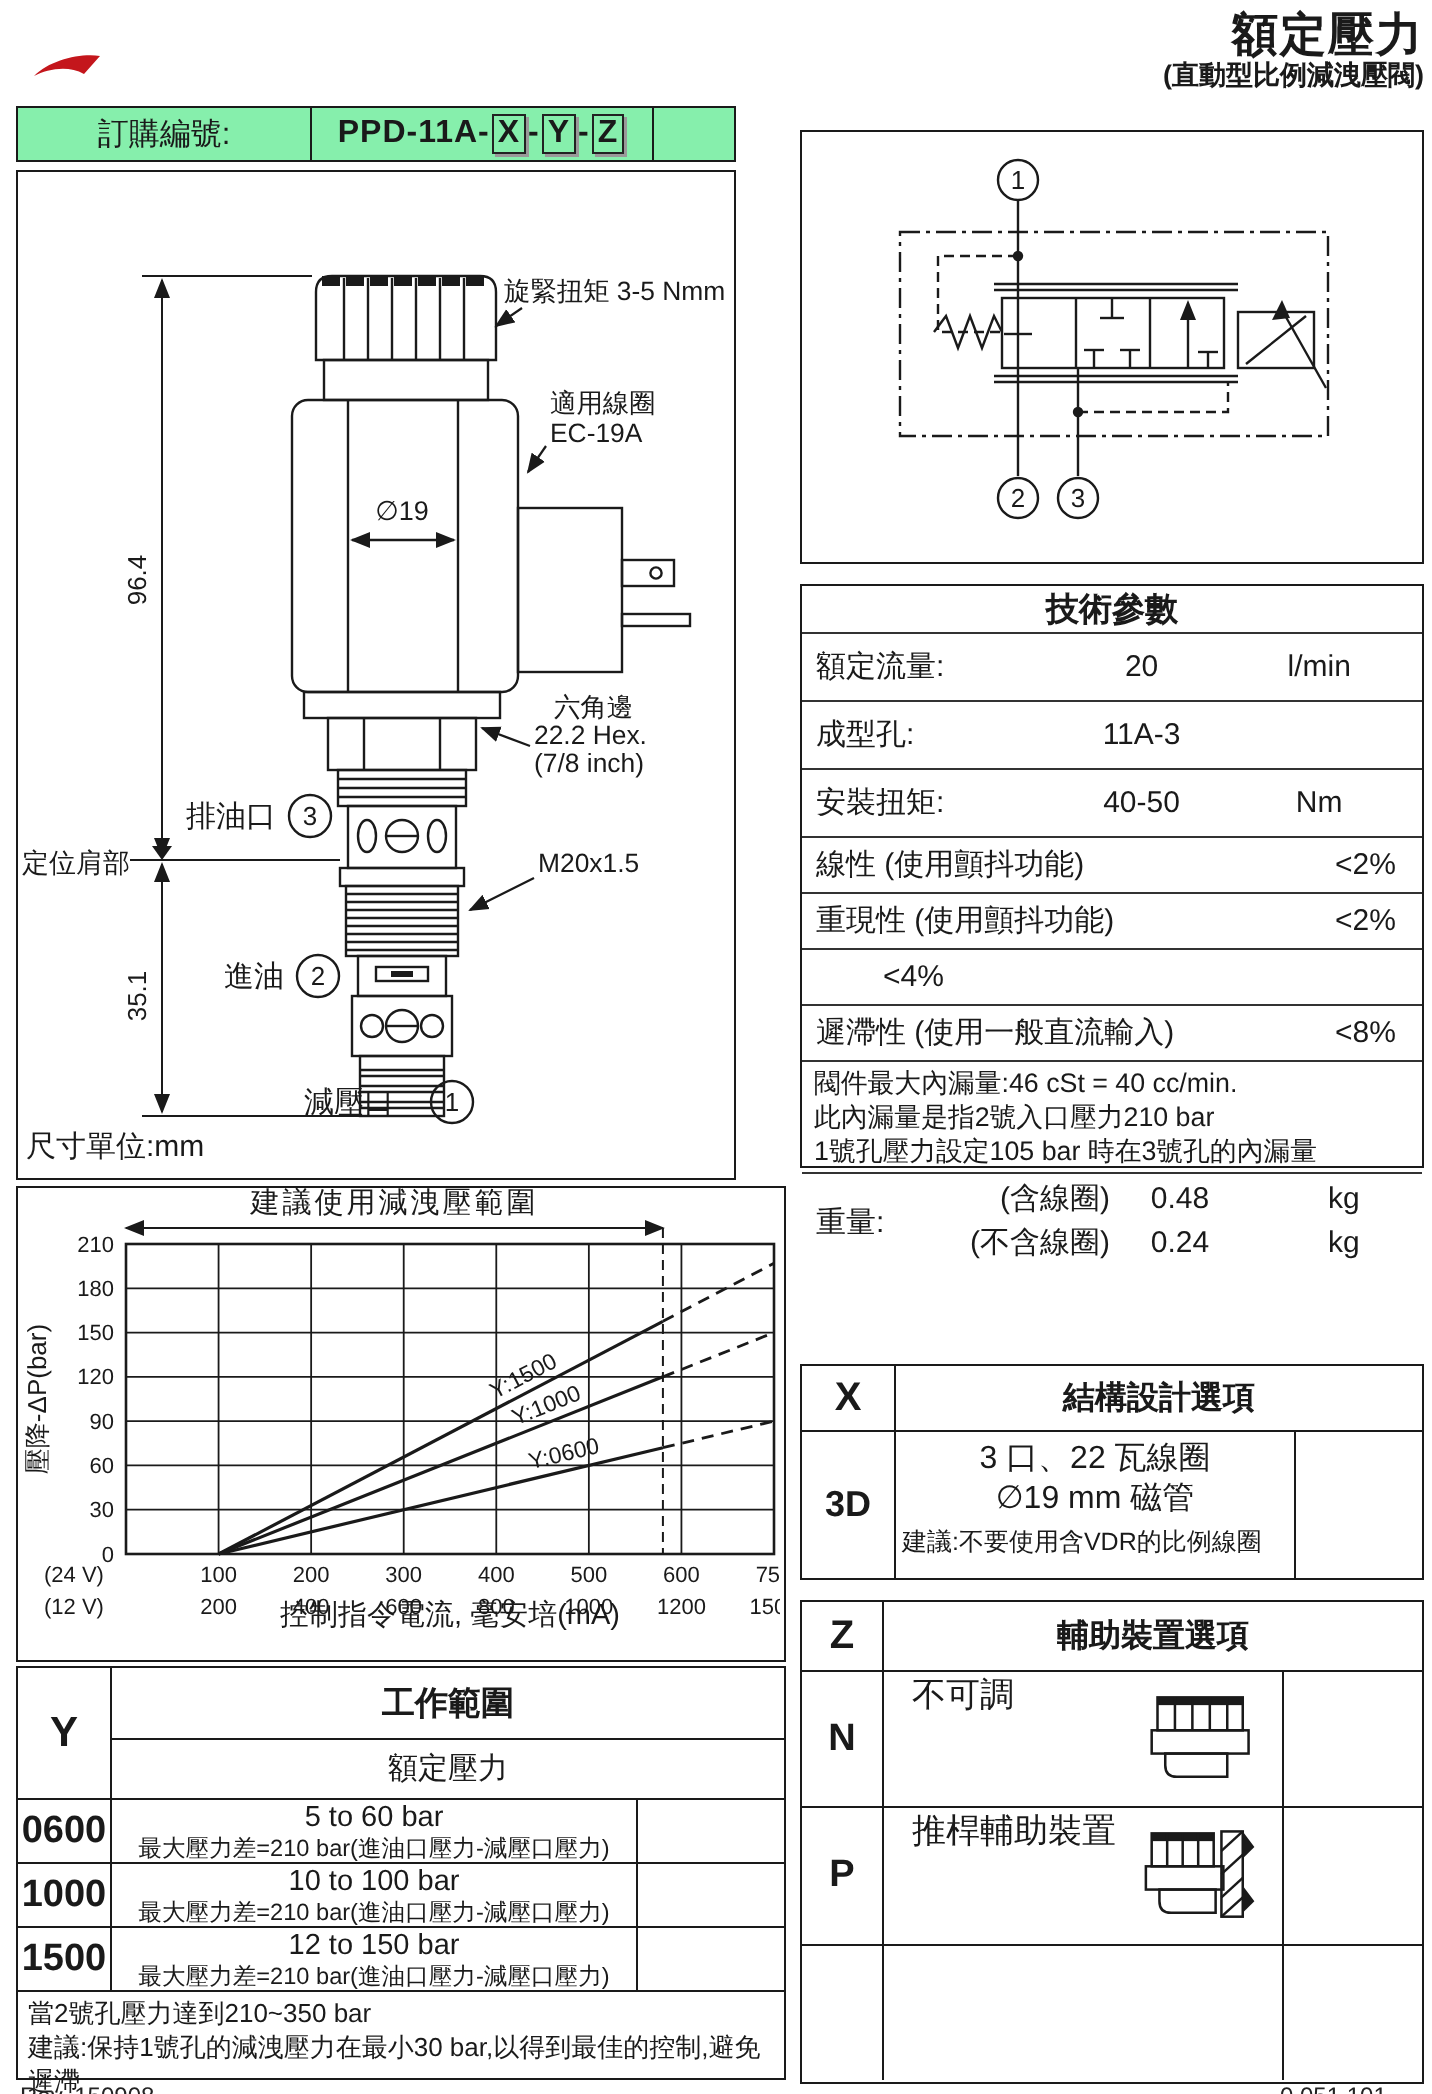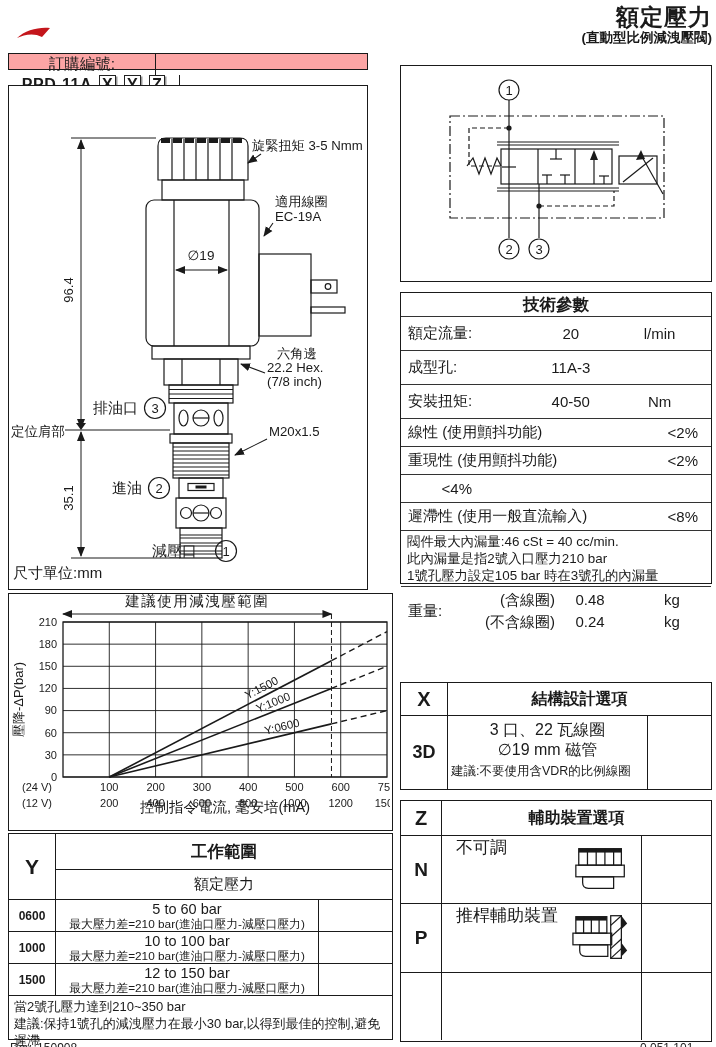--- a/index.html
+++ b/index.html
@@ -4,21 +4,21 @@
 <style>
   * { margin:0; padding:0; box-sizing:border-box; }
   html,body { background:#ffffff; }
   body { font-family:"Liberation Sans", sans-serif; color:#1a1a1a; }
   .page { position:relative; width:716px; height:1047px; background:#fff; overflow:hidden; }
   .panel { position:absolute; border:1.6px solid #1a1a1a; background:#fff; }
   .abs { position:absolute; }
   .doc-title { position:absolute; top:2px; right:4px; font-size:23px; font-weight:bold; letter-spacing:1px; }
   .doc-subtitle { position:absolute; top:29px; right:4px; font-size:13.5px; font-weight:bold; }
   
-  .order-table { position:absolute; left:8px; top:53px; width:360px; height:17px; border:1.6px solid #1a1a1a; display:flex; background:#fca5a5;flex-direction:column; }
+  .order-table { position:absolute; left:8px; top:53px; width:360px; height:28px; border:1.6px solid #1a1a1a; display:flex; background:#86efac; }
   .order-cell { border-right:1.2px solid #1a1a1a; display:flex; align-items:center; justify-content:center; }
   .order-cell:last-child { border-right:none; }
   .oc1 { width:147px; font-size:15.5px; }
   .oc2 { width:171px; font-size:16px; font-weight:bold; letter-spacing:0.5px; }
   .oc3 { flex:1; }
   .code-box { display:inline-block; border:1.2px solid #222; padding:0 2px; margin:0 1px; line-height:1.1;
               box-shadow:1.5px 1.5px 0 #999; }
   
   .tech-panel { left:400px; top:292px; width:312px; height:292px; }
   .trow { display:flex; align-items:center; border-bottom:1px solid #333; padding:0 7px; font-size:15px; }
@@ -67,21 +67,21 @@
   .z-icon { position:absolute; right:8px; top:50%; transform:translateY(-50%); }
   .z-right { flex:1; }
   
   .y-panel { left:8px; top:833px; width:385px; height:207px; }
   .y-head { display:flex; height:66px; border-bottom:1.2px solid #1a1a1a; }
   .y-key { width:47px; border-right:1.2px solid #1a1a1a; display:flex; align-items:center; justify-content:center; font-weight:bold; font-size:21px; }
   .y-head-right { flex:1; display:flex; flex-direction:column; }
   .y-title { height:36px; border-bottom:1.2px solid #1a1a1a; display:flex; align-items:center; justify-content:center; font-weight:bold; font-size:16.5px; }
   .y-sub { flex:1; display:flex; align-items:center; justify-content:center; font-size:15px; }
   .y-row { display:flex; height:32px; border-bottom:1.2px solid #1a1a1a; }
-  .y-code { width:47px; border-right:1.2px solid #1a1a1a; display:flex; align-items:center; justify-content:center; font-weight:bold; font-size:12px; }
+  .y-code { width:47px; border-right:1.2px solid #1a1a1a; display:flex; align-items:center; justify-content:center; font-weight:bold; font-size:19px; }
   .y-mid { width:263px; border-right:1.2px solid #1a1a1a; text-align:center; overflow:hidden; }
   .y-range { font-size:14.5px; line-height:1.15; padding-top:1px; }
   .y-note { font-size:11.8px; line-height:1.1; }
   .y-right { flex:1; }
   .y-footer { padding:3px 5px; font-size:13px; line-height:1.3; }
   .footer-sliver { position:absolute; font-size:12px; color:#222; }
 </style>
 </head>
 <body>
 

